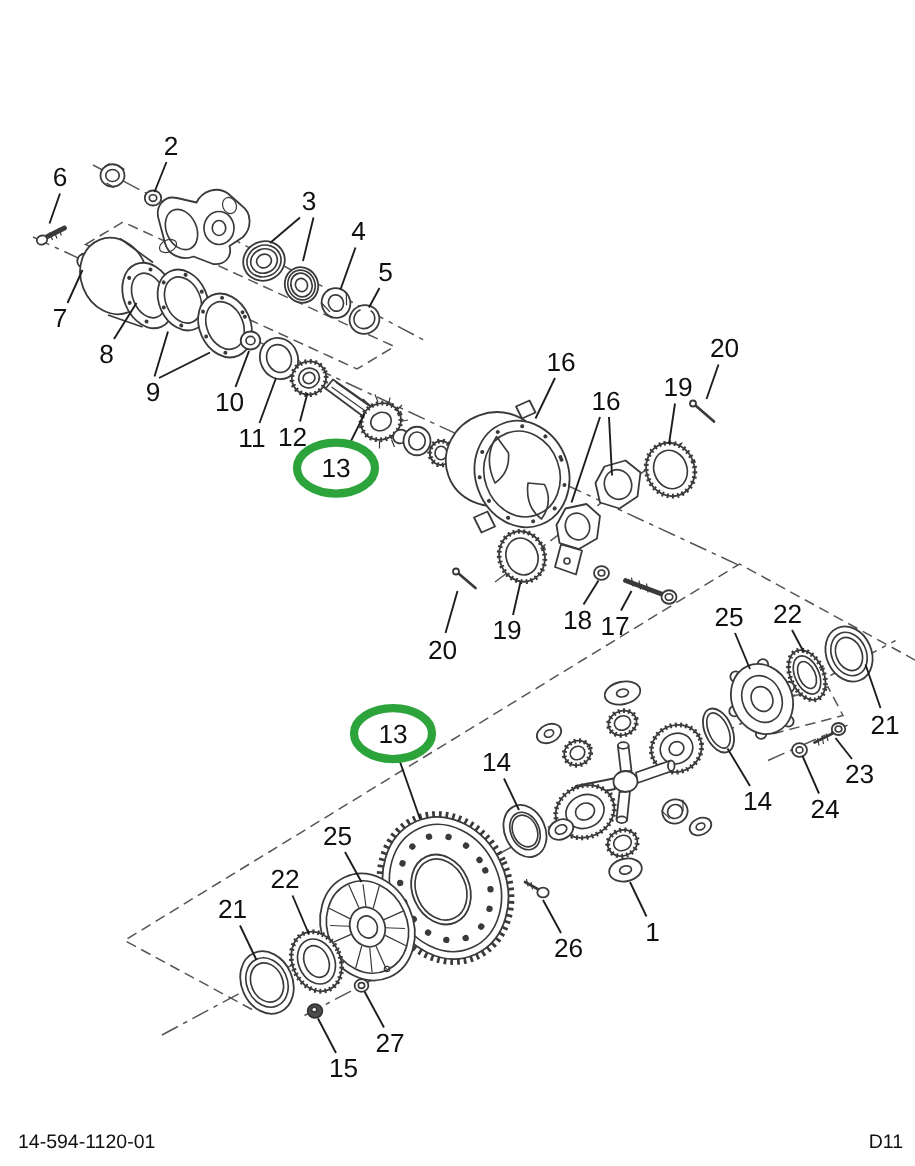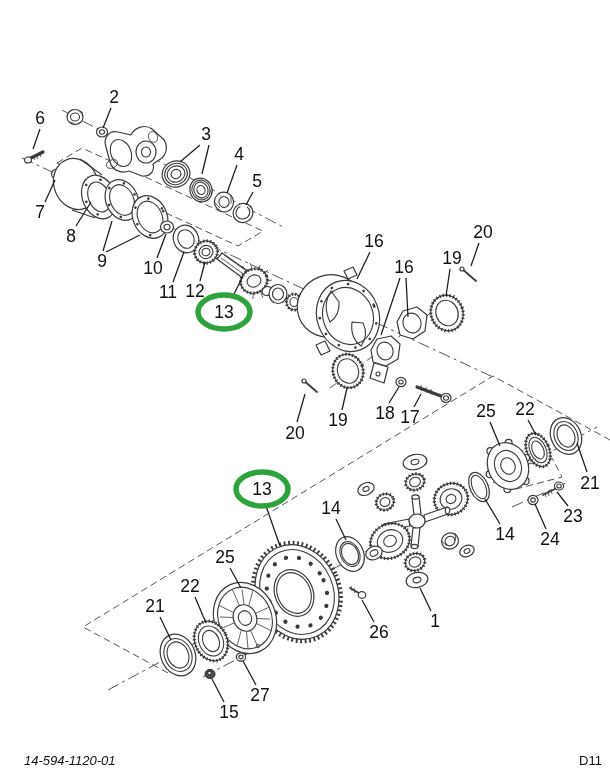--- a/index.html
+++ b/index.html
@@ -19,21 +19,21 @@
   .bolt{stroke:#3a3a3a;stroke-width:3.2;stroke-linecap:round;fill:none;}
   .bolt2{stroke:#3a3a3a;stroke-width:1.8;stroke-linecap:round;fill:none;}
   .pd{fill:#4d4d4d;stroke:#2e2e2e;stroke-width:1;}
   
   .leader{stroke:#1c1c1c;stroke-width:1.25;}
   .callout{font-family:"Liberation Sans",sans-serif;font-size:17.5px;fill:#101010;
            text-anchor:middle;dominant-baseline:central;}
   .hl{fill:none;stroke-width:5.5;}
   
   .footer-text{position:absolute;top:753px;font-size:13px;color:#111;}
-  .footer-left{left:24px;font-style:italic;}
+  .footer-left{left:12px;}
   .footer-right{right:8px;}
 </style>
 </head>
 <body>
 
 <div class="page">
 
 <svg width="610" height="777" viewBox="0 0 610 777">
 
   <g>

